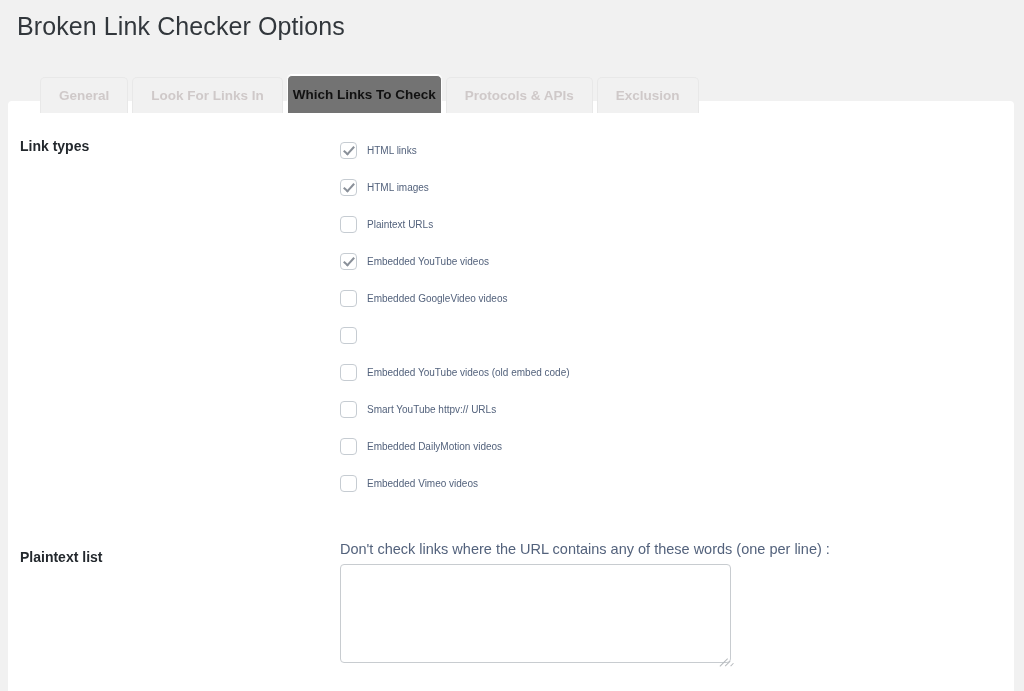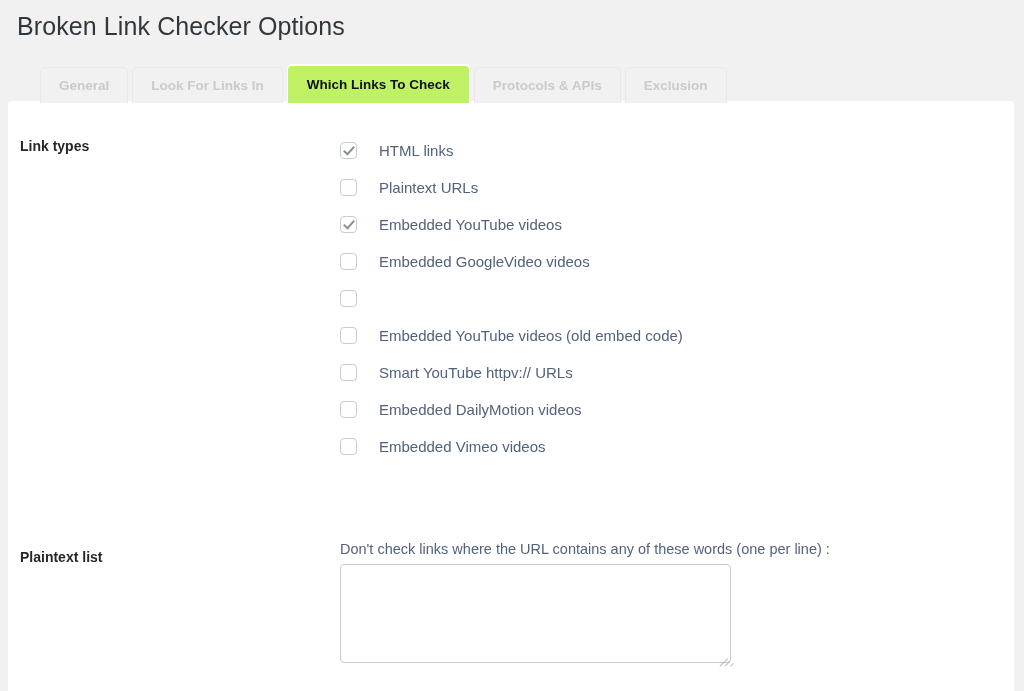--- a/index.html
+++ b/index.html
@@ -25,21 +25,21 @@
     color: #32373c;
     letter-spacing: 0.1px;
     line-height: 34px;
     white-space: nowrap;
   }
 
   
   #tab-strip {
     position: absolute;
     left: 40px;
-    top: 65px;
+    top: 75px;
     height: 38px;
     display: flex;
     align-items: flex-end;
     gap: 4px;
     z-index: 3;
   }
   .tab {
     height: 36px;
     box-sizing: border-box;
     display: flex;
@@ -50,25 +50,25 @@
     font-weight: 700;
     border: 1px solid #e8e8e8;
     border-bottom: none;
     border-radius: 5px 5px 0 0;
     background: #f1f1f1;
     color: #cfc9c9;
     white-space: nowrap;
     user-select: none;
   }
   .tab.active {
-    background: #bef264;
+    background: #737373;
     color: #111111;
     border-color: #ffffff;
     height: 38px;
-    padding: 0 19px;
+    padding: 0 5px;
     box-shadow: 0 -1px 0 #ffffff;
   }
 
   
   #content-panel {
     position: absolute;
     left: 8px;
     top: 101px;
     width: 1006px;
     height: 590px;
@@ -121,22 +121,22 @@
     position: absolute;
     left: 5px;
     top: 1px;
     width: 4px;
     height: 9px;
     border: solid #8a9099;
     border-width: 0 2.2px 2.2px 0;
     transform: rotate(42deg);
   }
   .cb-label {
-    margin-left: 22px;
-    font-size: 15px;
+    margin-left: 10px;
+    font-size: 10px;
     color: #53627c;
     line-height: 17px;
     white-space: nowrap;
   }
 
   
   #exclusion-row { left: 0; top: 0; }
   #exclusion-label { top: 447px; }
   #exclusion-field {
     position: absolute;
@@ -207,20 +207,24 @@
   <div class="form-row" id="link-types-row">
     <div class="row-label" id="link-types-label">Link types</div>
 
     <div id="link-types-list">
 
       <label class="cb-item">
         <span class="cb-box checked"></span>
         <span class="cb-label">HTML links</span>
       </label>
 
+      <label class="cb-item">
+        <span class="cb-box checked"></span>
+        <span class="cb-label">HTML images</span>
+      </label>
 
       <label class="cb-item">
         <span class="cb-box"></span>
         <span class="cb-label">Plaintext URLs</span>
       </label>
 
       <label class="cb-item">
         <span class="cb-box checked"></span>
         <span class="cb-label">Embedded YouTube videos</span>
       </label>

